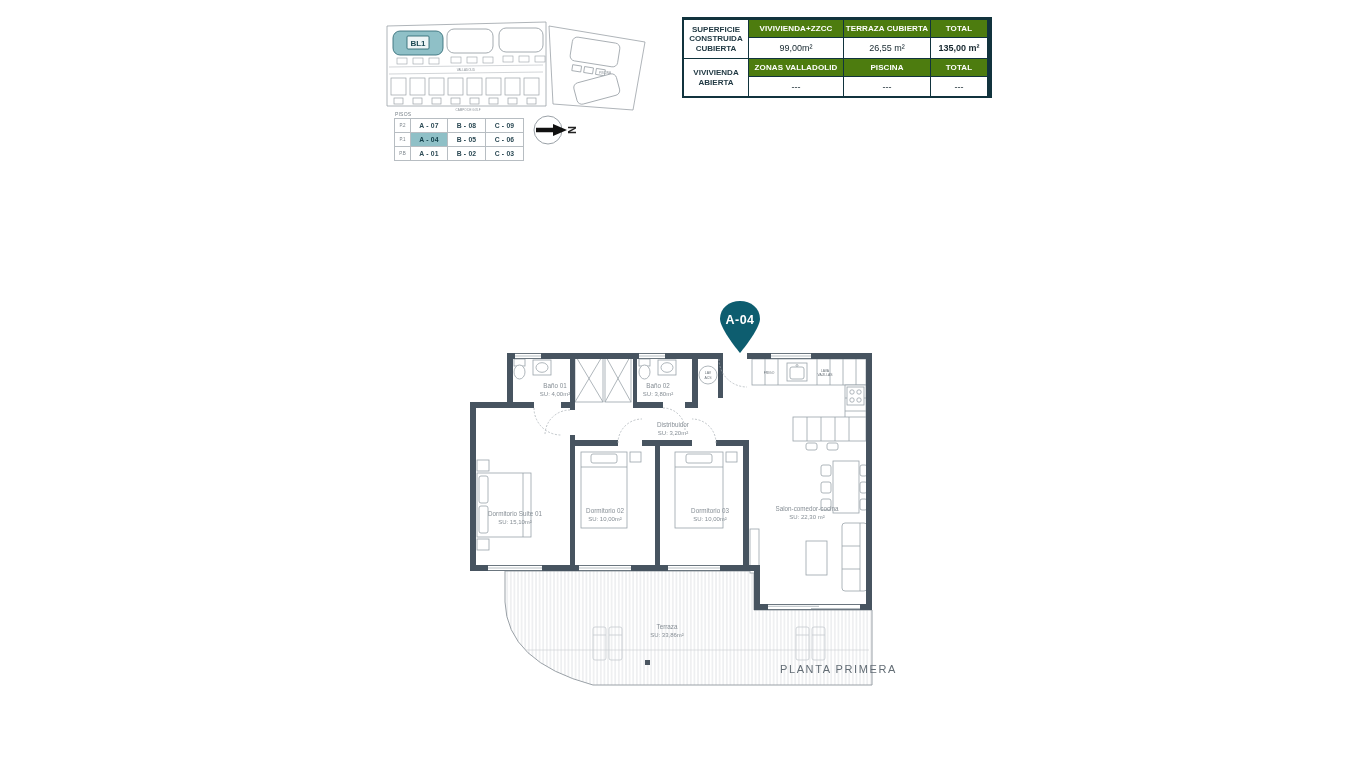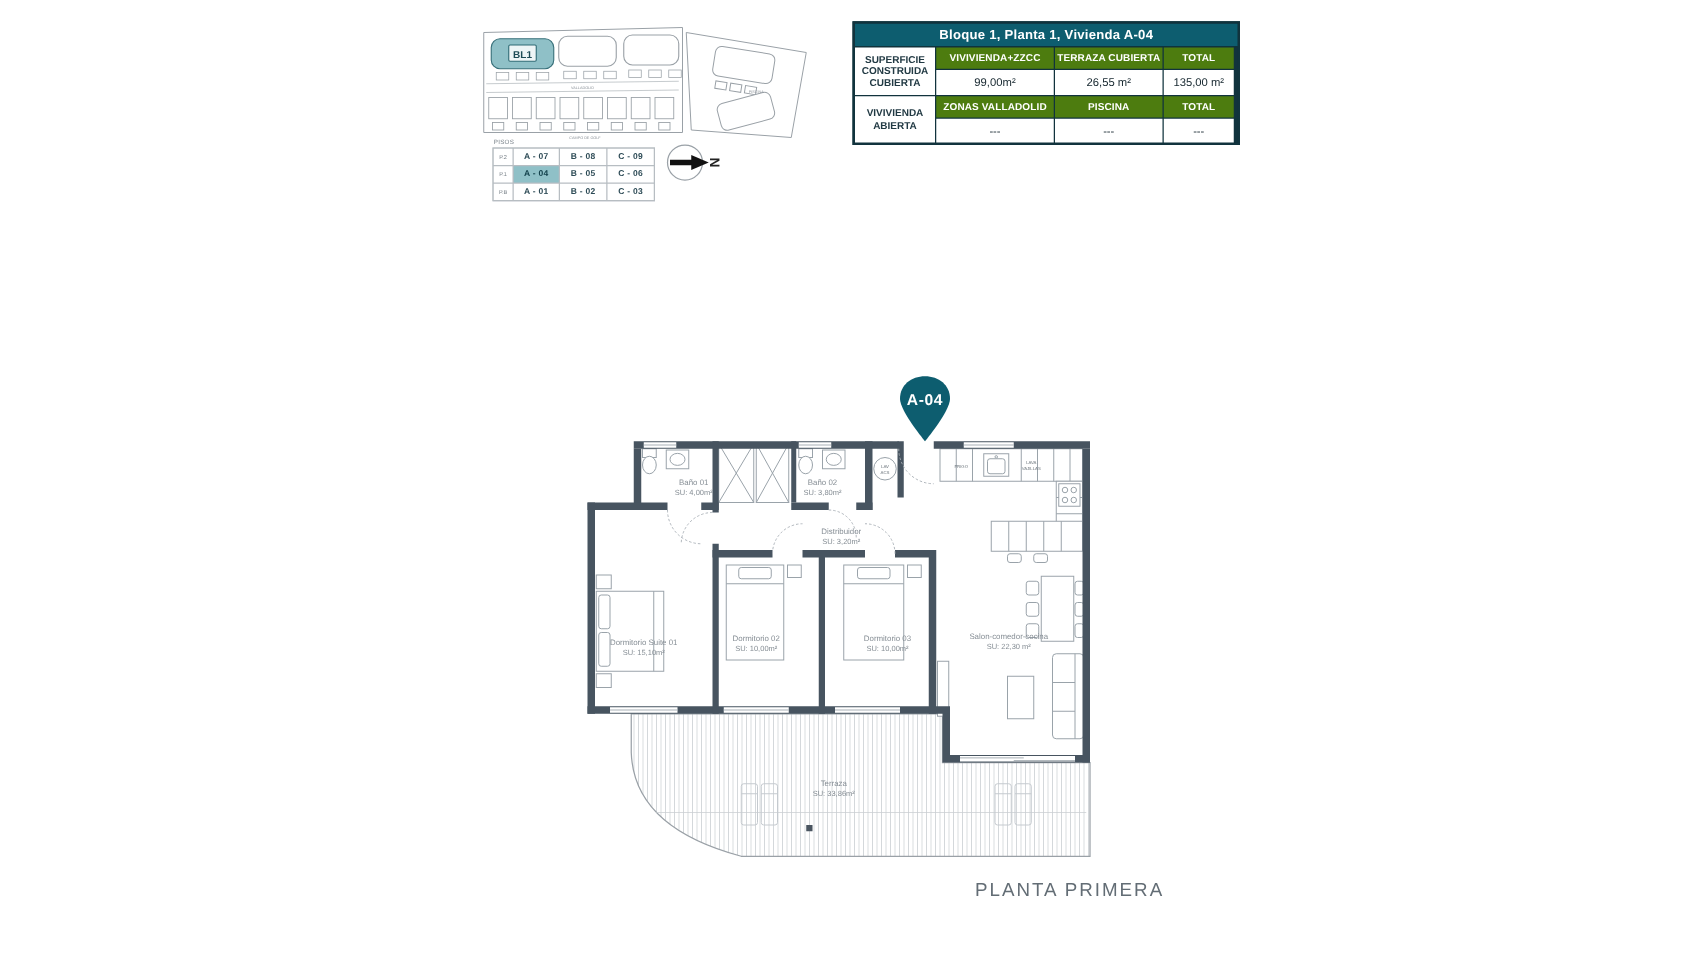--- a/index.html
+++ b/index.html
@@ -20,37 +20,37 @@
   }
   .st-grid{
     display:grid;grid-template-columns:64px 94px 86px 56px;
     grid-template-rows:17px 20px 17px 19px;gap:1px;background:#11333d;
     border-top:1px solid #11333d;
   }
   .st-cell{background:#ffffff;display:flex;align-items:center;justify-content:center;text-align:center;}
   .st-label{grid-column:1;font-size:8px;font-weight:600;color:#223a44;line-height:1.2;padding:0 3px;}
   .st-head{background:#4d7c0f;color:#ffffff;font-size:8px;font-weight:bold;letter-spacing:.1px;}
   .st-val{font-size:9px;color:#15262e;}
-  .st-bold{font-weight:normal;}
+  .st-bold{font-weight:bold;}
 
   
   .units-wrap{left:394px;top:111px;width:130px;}
   .units-header{font-size:5px;color:#7a838a;margin:0 0 1px 1px;letter-spacing:.2px;}
   .units-grid{
     display:grid;grid-template-columns:15px 36px 37px 37px;grid-auto-rows:13px;
     gap:1px;background:#b7bdc2;border:1px solid #b7bdc2;
   }
   .u-cell{background:#ffffff;display:flex;align-items:center;justify-content:center;}
   .u-floor{font-size:4.5px;color:#7a838a;}
   .u-unit{font-size:6.8px;font-weight:600;color:#2c4a55;letter-spacing:.2px;}
   .u-selected{background:#8fc0c7;color:#12404b;}
 
   
   .caption{
-    left:780px;top:704px;font-size:15px;letter-spacing:1.6px;color:#636d75;
+    left:780px;top:663px;font-size:11px;letter-spacing:1.6px;color:#636d75;
   }
 
   svg text{font-family:"Liberation Sans", sans-serif;}
 </style>
 </head>
 <body>
 
 <svg class="abs" style="left:383px;top:16px" width="274" height="100" viewBox="0 0 274 100">
   <g fill="none" stroke="#9aa1a7" stroke-width="0.8">
     <polygon points="4,10 163,6 163,90 4,90"></polygon>
@@ -136,21 +136,20 @@
 </div>
 
 <svg class="abs" style="left:524px;top:104px" width="60" height="50" viewBox="0 0 60 50">
   <circle cx="24" cy="26" r="14" fill="none" stroke="#9aa1a7" stroke-width="1"></circle>
   <line x1="12" y1="26" x2="30" y2="26" stroke="#111111" stroke-width="4.5"></line>
   <polygon points="29,20 43,26 29,32" fill="#111111"></polygon>
   <text x="47" y="26" transform="rotate(90 47 26)" text-anchor="middle" dominant-baseline="middle" font-size="11" font-weight="bold" fill="#222222">N</text>
 </svg>
 
 <div class="abs surface-table">
-  <div class="st-title">Bloque 1, Planta 1, Vivienda A-04</div>
   <div class="st-grid">
     <div class="st-cell st-label" style="grid-row:1/3">SUPERFICIE CONSTRUIDA CUBIERTA</div>
     <div class="st-cell st-head">VIVIVIENDA+ZZCC</div>
     <div class="st-cell st-head">TERRAZA CUBIERTA</div>
     <div class="st-cell st-head">TOTAL</div>
     <div class="st-cell st-val">99,00m²</div>
     <div class="st-cell st-val">26,55 m²</div>
     <div class="st-cell st-val st-bold">135,00 m²</div>
 
     <div class="st-cell st-label" style="grid-row:3/5">VIVIVIENDA ABIERTA</div>

